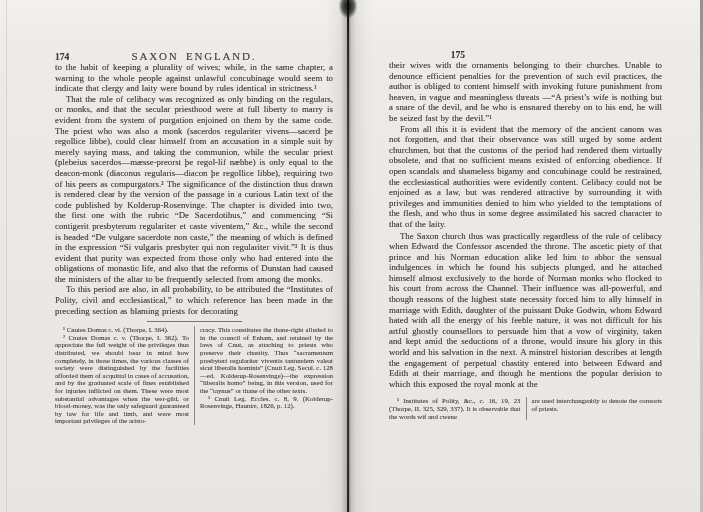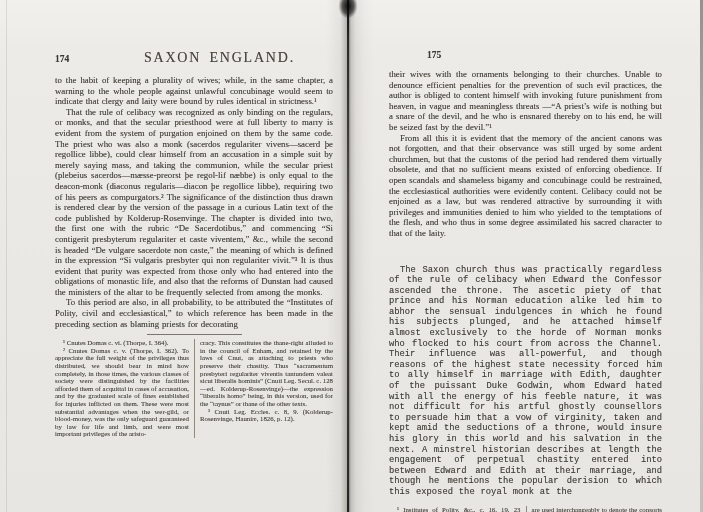--- a/index.html
+++ b/index.html
@@ -43,33 +43,33 @@
   }
   .edge-left{
     position:absolute;left:6px;top:0;width:1px;height:512px;
     background:rgba(150,147,142,0.25);pointer-events:none;
   }
 
   .page{position:absolute;top:50px;color:#45423c;text-shadow:0 0 0.5px rgba(70,66,60,0.5);}
   .page-left{left:55px;width:278px;height:458px;}
   .page-right{left:389px;width:273px;height:458px;}
 
-  .page-header{display:flex;align-items:baseline;margin-bottom:9px;}
+  .page-header{display:flex;align-items:baseline;}
   .page-num{font-weight:bold;font-size:9.5px;width:38px;color:#3c3a35;}
-  .page-num.right{}
+  .page-num.right{text-align:right;}
   .running-head{
-    flex:1;text-align:right;font-size:14px;letter-spacing:1.8px;word-spacing:3px;
+    flex:1;text-align:center;font-size:11px;letter-spacing:1.8px;word-spacing:3px;
     color:#4a463f;white-space:nowrap;
   }
 
   .body-text p{
     margin:0;font-size:8.8px;line-height:10.6px;text-align:justify;word-spacing:0.6px;
   }
   .body-text p.indent{text-indent:11px;}
-  .body-text p.section-gap{margin-top:26px;font-family:Liberation Mono, monospace;}
+  .body-text p.section-gap{margin-top:1px;}
 
   .fn-rule{width:95px;border-top:1px solid #7a766f;margin:5px auto 4px auto;height:0;}
 
   .footnotes{display:flex;margin-top:2px;}
   .footnotes.pad-top{margin-top:8px;}
   .fn-col{width:50%;box-sizing:border-box;}
   .fn-col p{
     margin:0;font-size:6.8px;line-height:7.6px;text-align:justify;color:#4c4943;
   }
   .fn-col p.note{text-indent:8px;}

